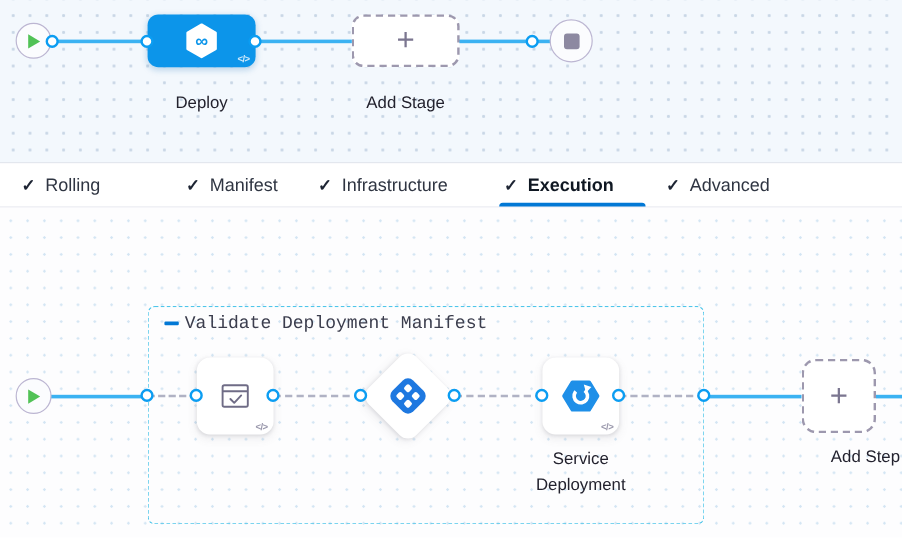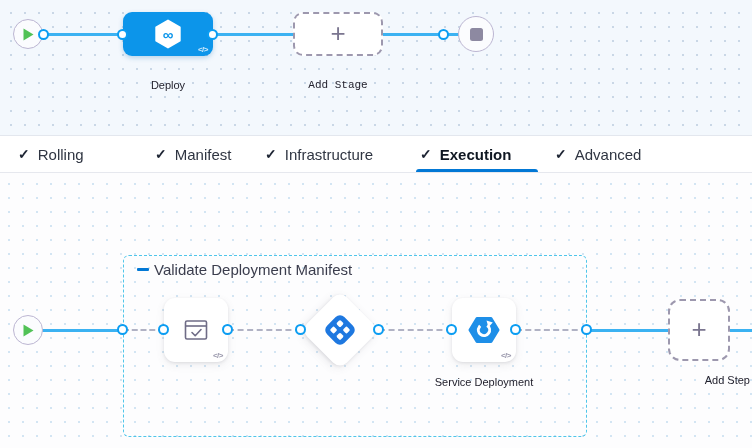--- a/index.html
+++ b/index.html
@@ -50,41 +50,41 @@
     position:absolute; right:5px; bottom:2px; font-size:8px; font-weight:bold;
     letter-spacing:-0.5px; color:rgba(255,255,255,.8); z-index:5;
   }
   .code-glyph.on-white { color:#9a98ac; }
   .dashed-node {
     position:absolute; background:#ffffff; border:2px dashed #9d98ae;
     display:flex; align-items:center; justify-content:center; z-index:4;
   }
   .plus { font-size:26px; font-weight:300; color:#7b7690; line-height:1; margin-top:-2px; }
   .node-label {
-    position:absolute; text-align:center; font-size:11px; color:#23222e; z-index:3; line-height:21px;
+    position:absolute; text-align:center; font-size:14px; color:#23222e; z-index:3; line-height:21px;
   }
 
   
   .tab {
     position:absolute; top:0; height:100%; display:flex; align-items:center; gap:8px;
     font-size:15px; color:#2f3542; cursor:pointer;
   }
   .tab .check { font-size:14px; font-weight:bold; color:#1d2433; }
   .tab.active { font-weight:bold; color:#0f1722; }
   .tab.active::after {
     content:""; position:absolute; left:-4px; bottom:0; width:122px; height:3px;
     background:#0278d5; border-radius:3px 3px 0 0;
   }
 
   
   .step-group {
     position:absolute; left:123px; top:82px; width:464px; height:182px;
     border:1.6px dashed #4fc6ea; border-radius:6px; z-index:2;
   }
-  .group-head { position:absolute; left:13px; top:5px; display:flex; align-items:center; gap:5px; }
+  .group-head { position:absolute; left:13px; top:5px; display:flex; align-items:center; gap:5px;font-family:Liberation Mono, monospace; }
   .collapse-dash { width:12px; height:2.5px; background:#0278d5; border-radius:1px; }
   .group-title { font-size:15px; color:#3b3d4d; }
 
   .step-card {
     position:absolute; width:64px; height:64px; background:#fff; border-radius:11px; z-index:4;
     display:flex; align-items:center; justify-content:center;
     box-shadow:0 1px 3px rgba(40,41,61,.10), 0 3px 8px rgba(96,97,112,.10);
   }
   .diamond {
     position:absolute; left:312px; top:129px; width:56px; height:56px; background:#fff;
@@ -114,21 +114,21 @@
     </svg>
     <span class="code-glyph">&lt;/&gt;</span>
   </div>
   <div class="ring" style="left:117px; top:29px;"></div>
   <div class="ring" style="left:207px; top:29px;"></div>
   <div class="node-label" style="left:118px; top:75px; width:100px;">Deploy</div>
 
   <div class="dashed-node" style="left:293px; top:12px; width:90px; height:44px; border-radius:10px;">
     <span class="plus">+</span>
   </div>
-  <div class="node-label" style="left:288px; top:75px; width:100px;font-family:Liberation Mono, monospace;">Add Stage</div>
+  <div class="node-label" style="left:288px; top:75px; width:100px;">Add Stage</div>
 
   <div class="ring" style="left:438px; top:29px;"></div>
   <div class="term-circle" style="left:458px; top:16px; width:36px; height:36px;">
     <div class="stop-sq"></div>
   </div>
 </div>
 
 <div class="tab-bar">
   <div class="tab" style="left:18px;">
     <span class="check">✓</span>

